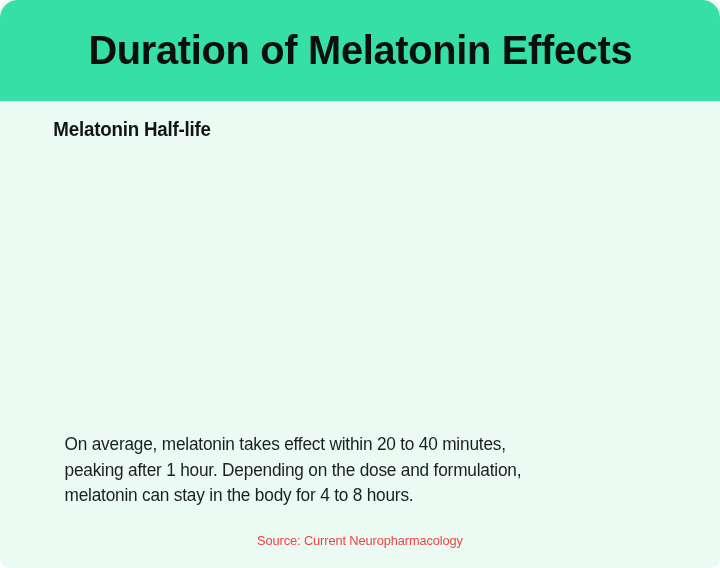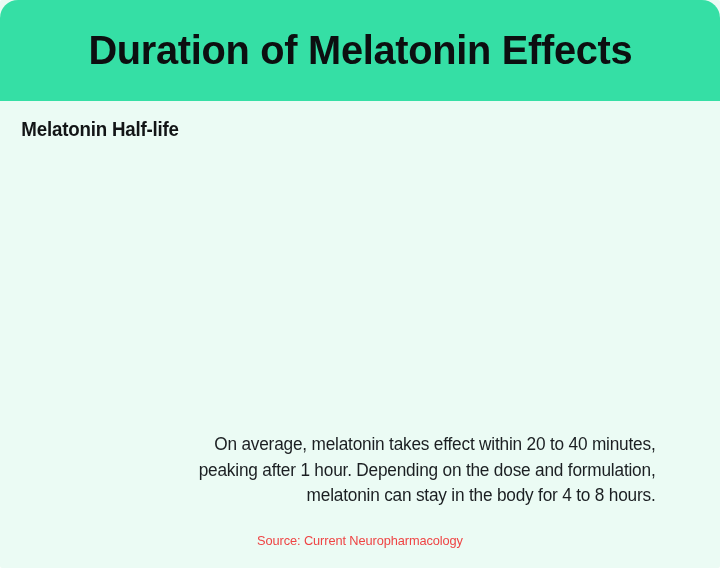--- a/index.html
+++ b/index.html
@@ -13,21 +13,21 @@
     height: 568px;
     font-family: "Liberation Sans", sans-serif;
     overflow: hidden;
   }
   #infographic {
     position: relative;
     width: 720px;
     height: 568px;
     box-sizing: border-box;
     background: #ebfbf4;
-    border-radius: 2px;
+    border-radius: 10px;
     overflow: hidden;
   }
   
   #header-band {
     position: absolute;
     left: 0;
     top: 0;
     width: 720px;
     height: 101px;
     background: #35dfa5;
@@ -54,21 +54,21 @@
     top: 118px;
     width: 684px;
     height: 280px;
     display: flex;
     justify-content: space-between;
     align-items: flex-start;
   }
   .column {
     width: 228px;
     display: flex;
-    flex-direction: row;
+    flex-direction: column;
     align-items: center;
   }
   .column-label {
     font-family: "Liberation Sans", sans-serif;
     font-weight: bold;
     font-size: 19.5px;
     color: #121516;
     letter-spacing: -0.2px;
     white-space: nowrap;
     transform: scaleX(0.96);
@@ -87,21 +87,21 @@
     fill: #22406f;
   }
   .dial-text-big   { font-size: 40px; letter-spacing: -1px; }
   .dial-text-big2  { font-size: 38px; letter-spacing: -1px; }
   
   #summary {
     position: absolute;
     left: 60px;
     top: 432px;
     width: 600px;
-    text-align: right;
+    text-align: left;
     font-family: "Liberation Sans", sans-serif;
     font-size: 17.5px;
     line-height: 25.5px;
     color: #1b1f22;
     letter-spacing: -0.2px;
   }
   #summary div { transform: scaleX(0.985); }
   #source {
     position: absolute;
     left: 0;

